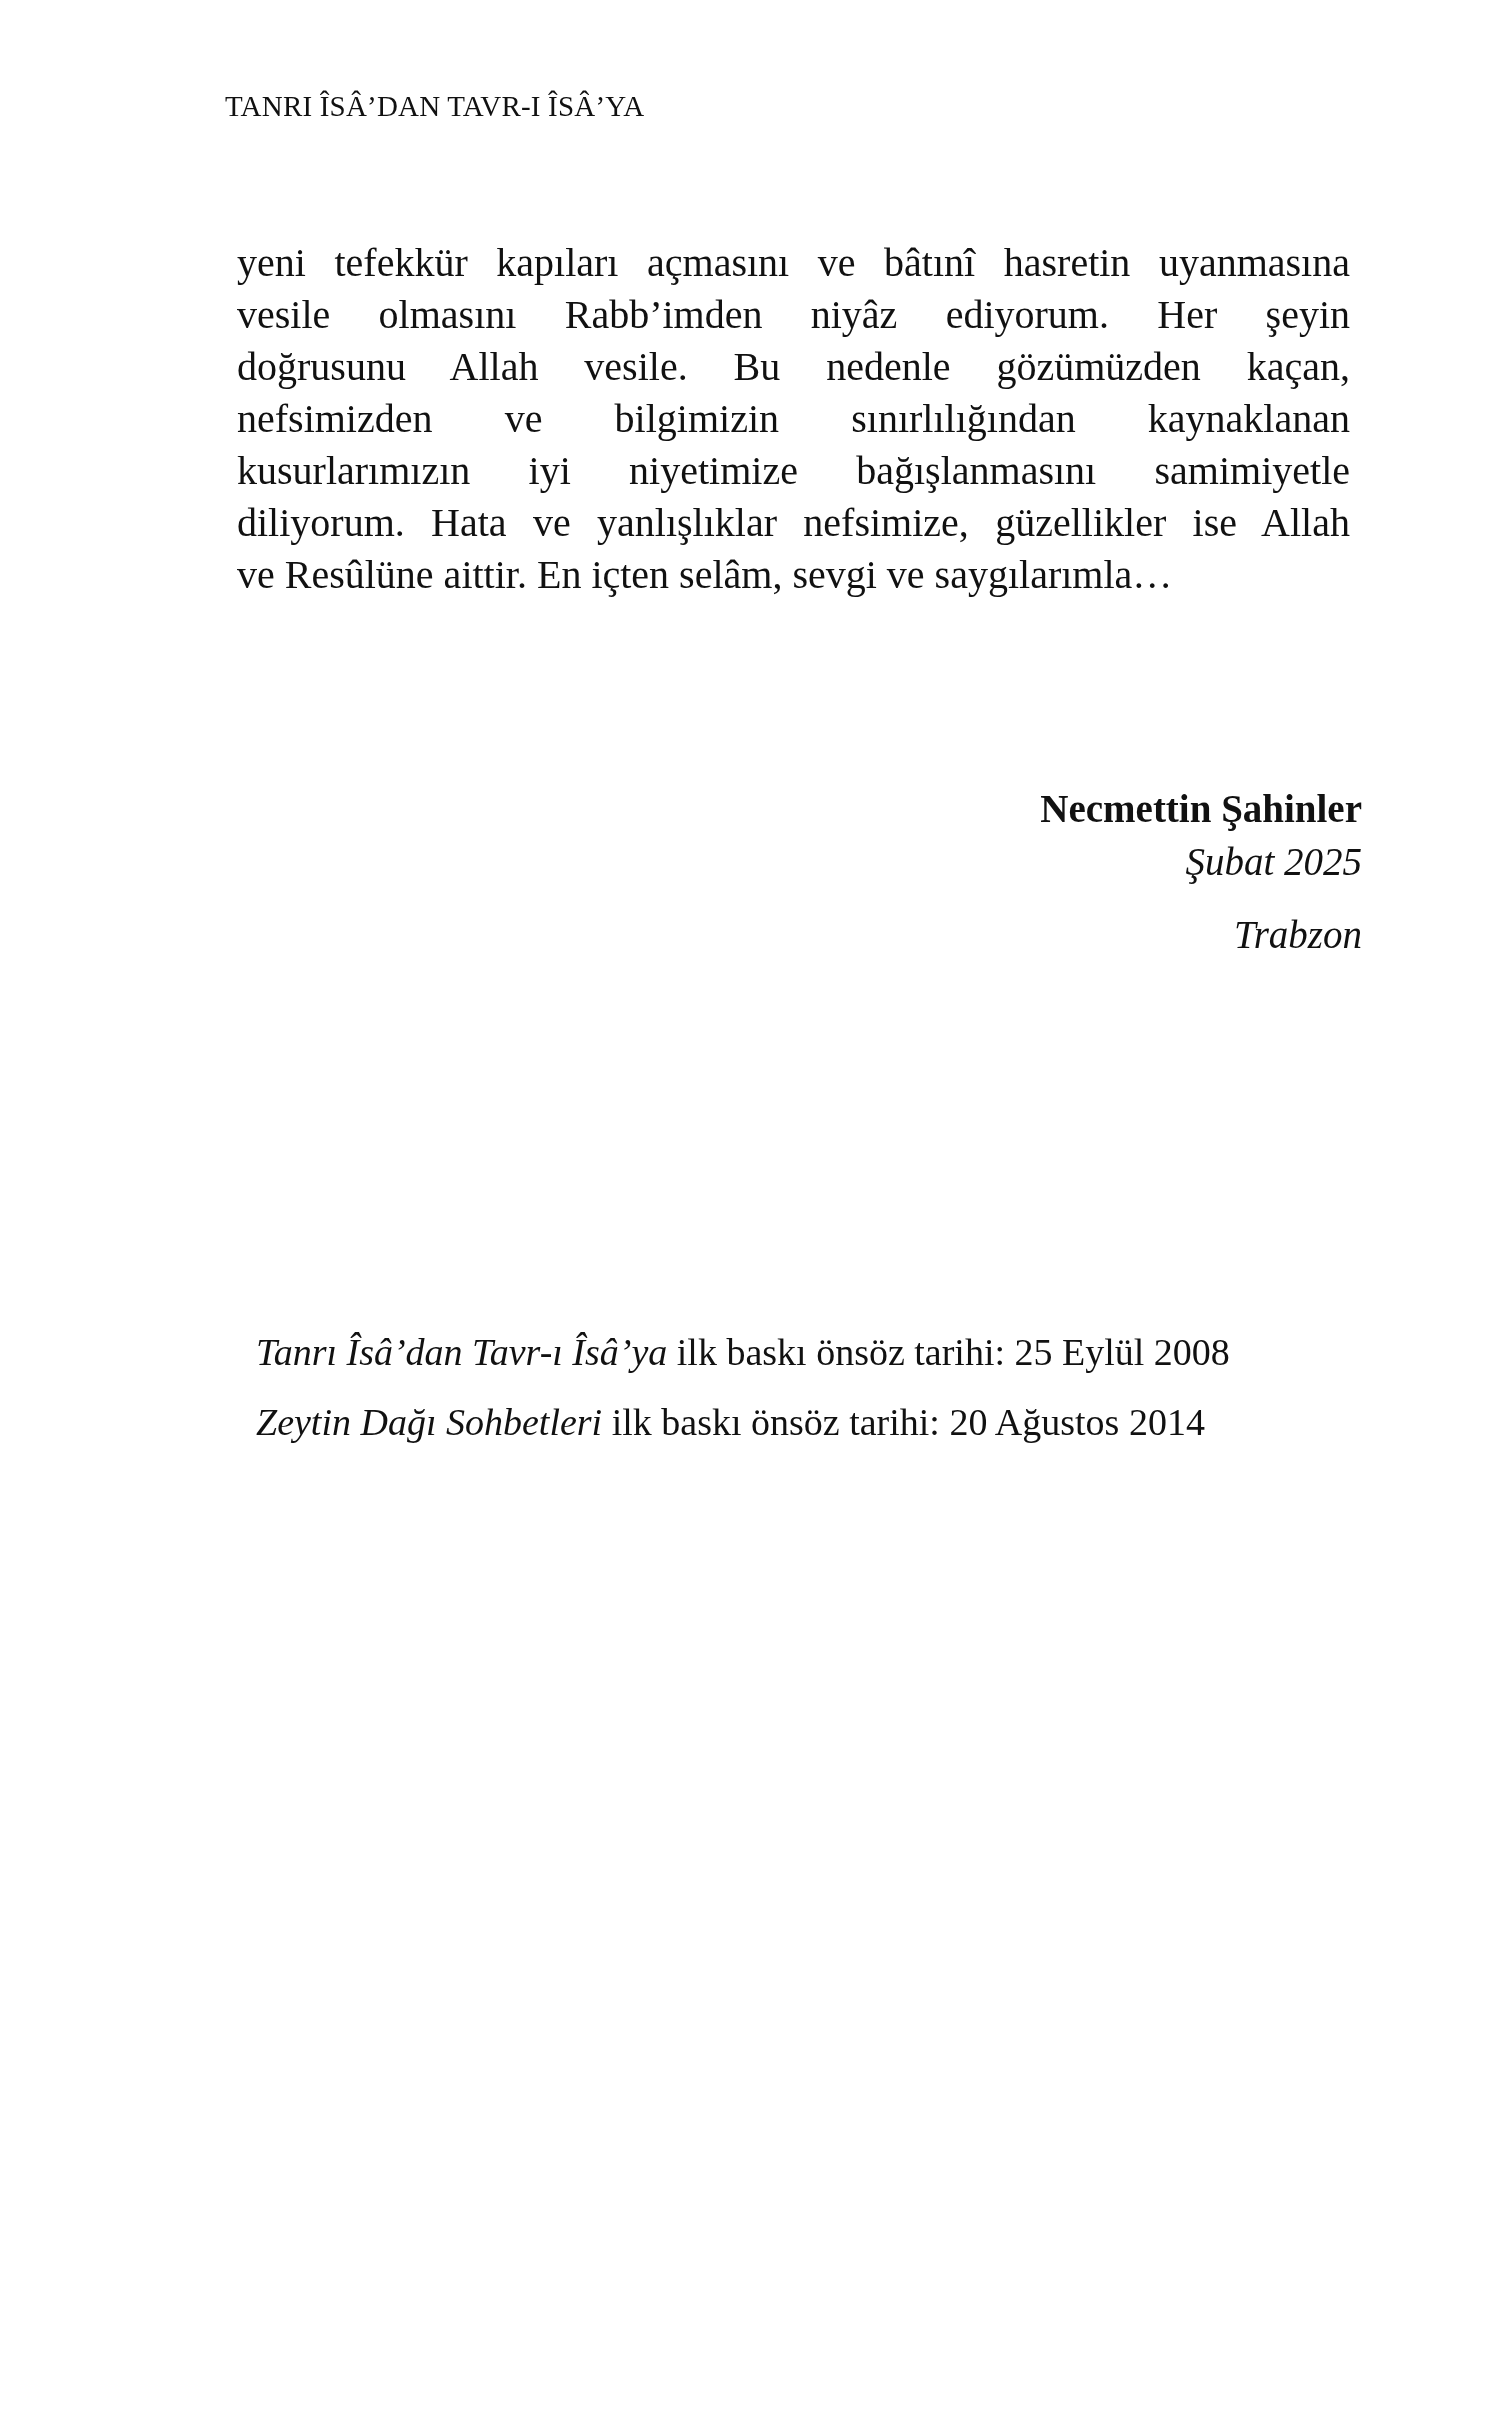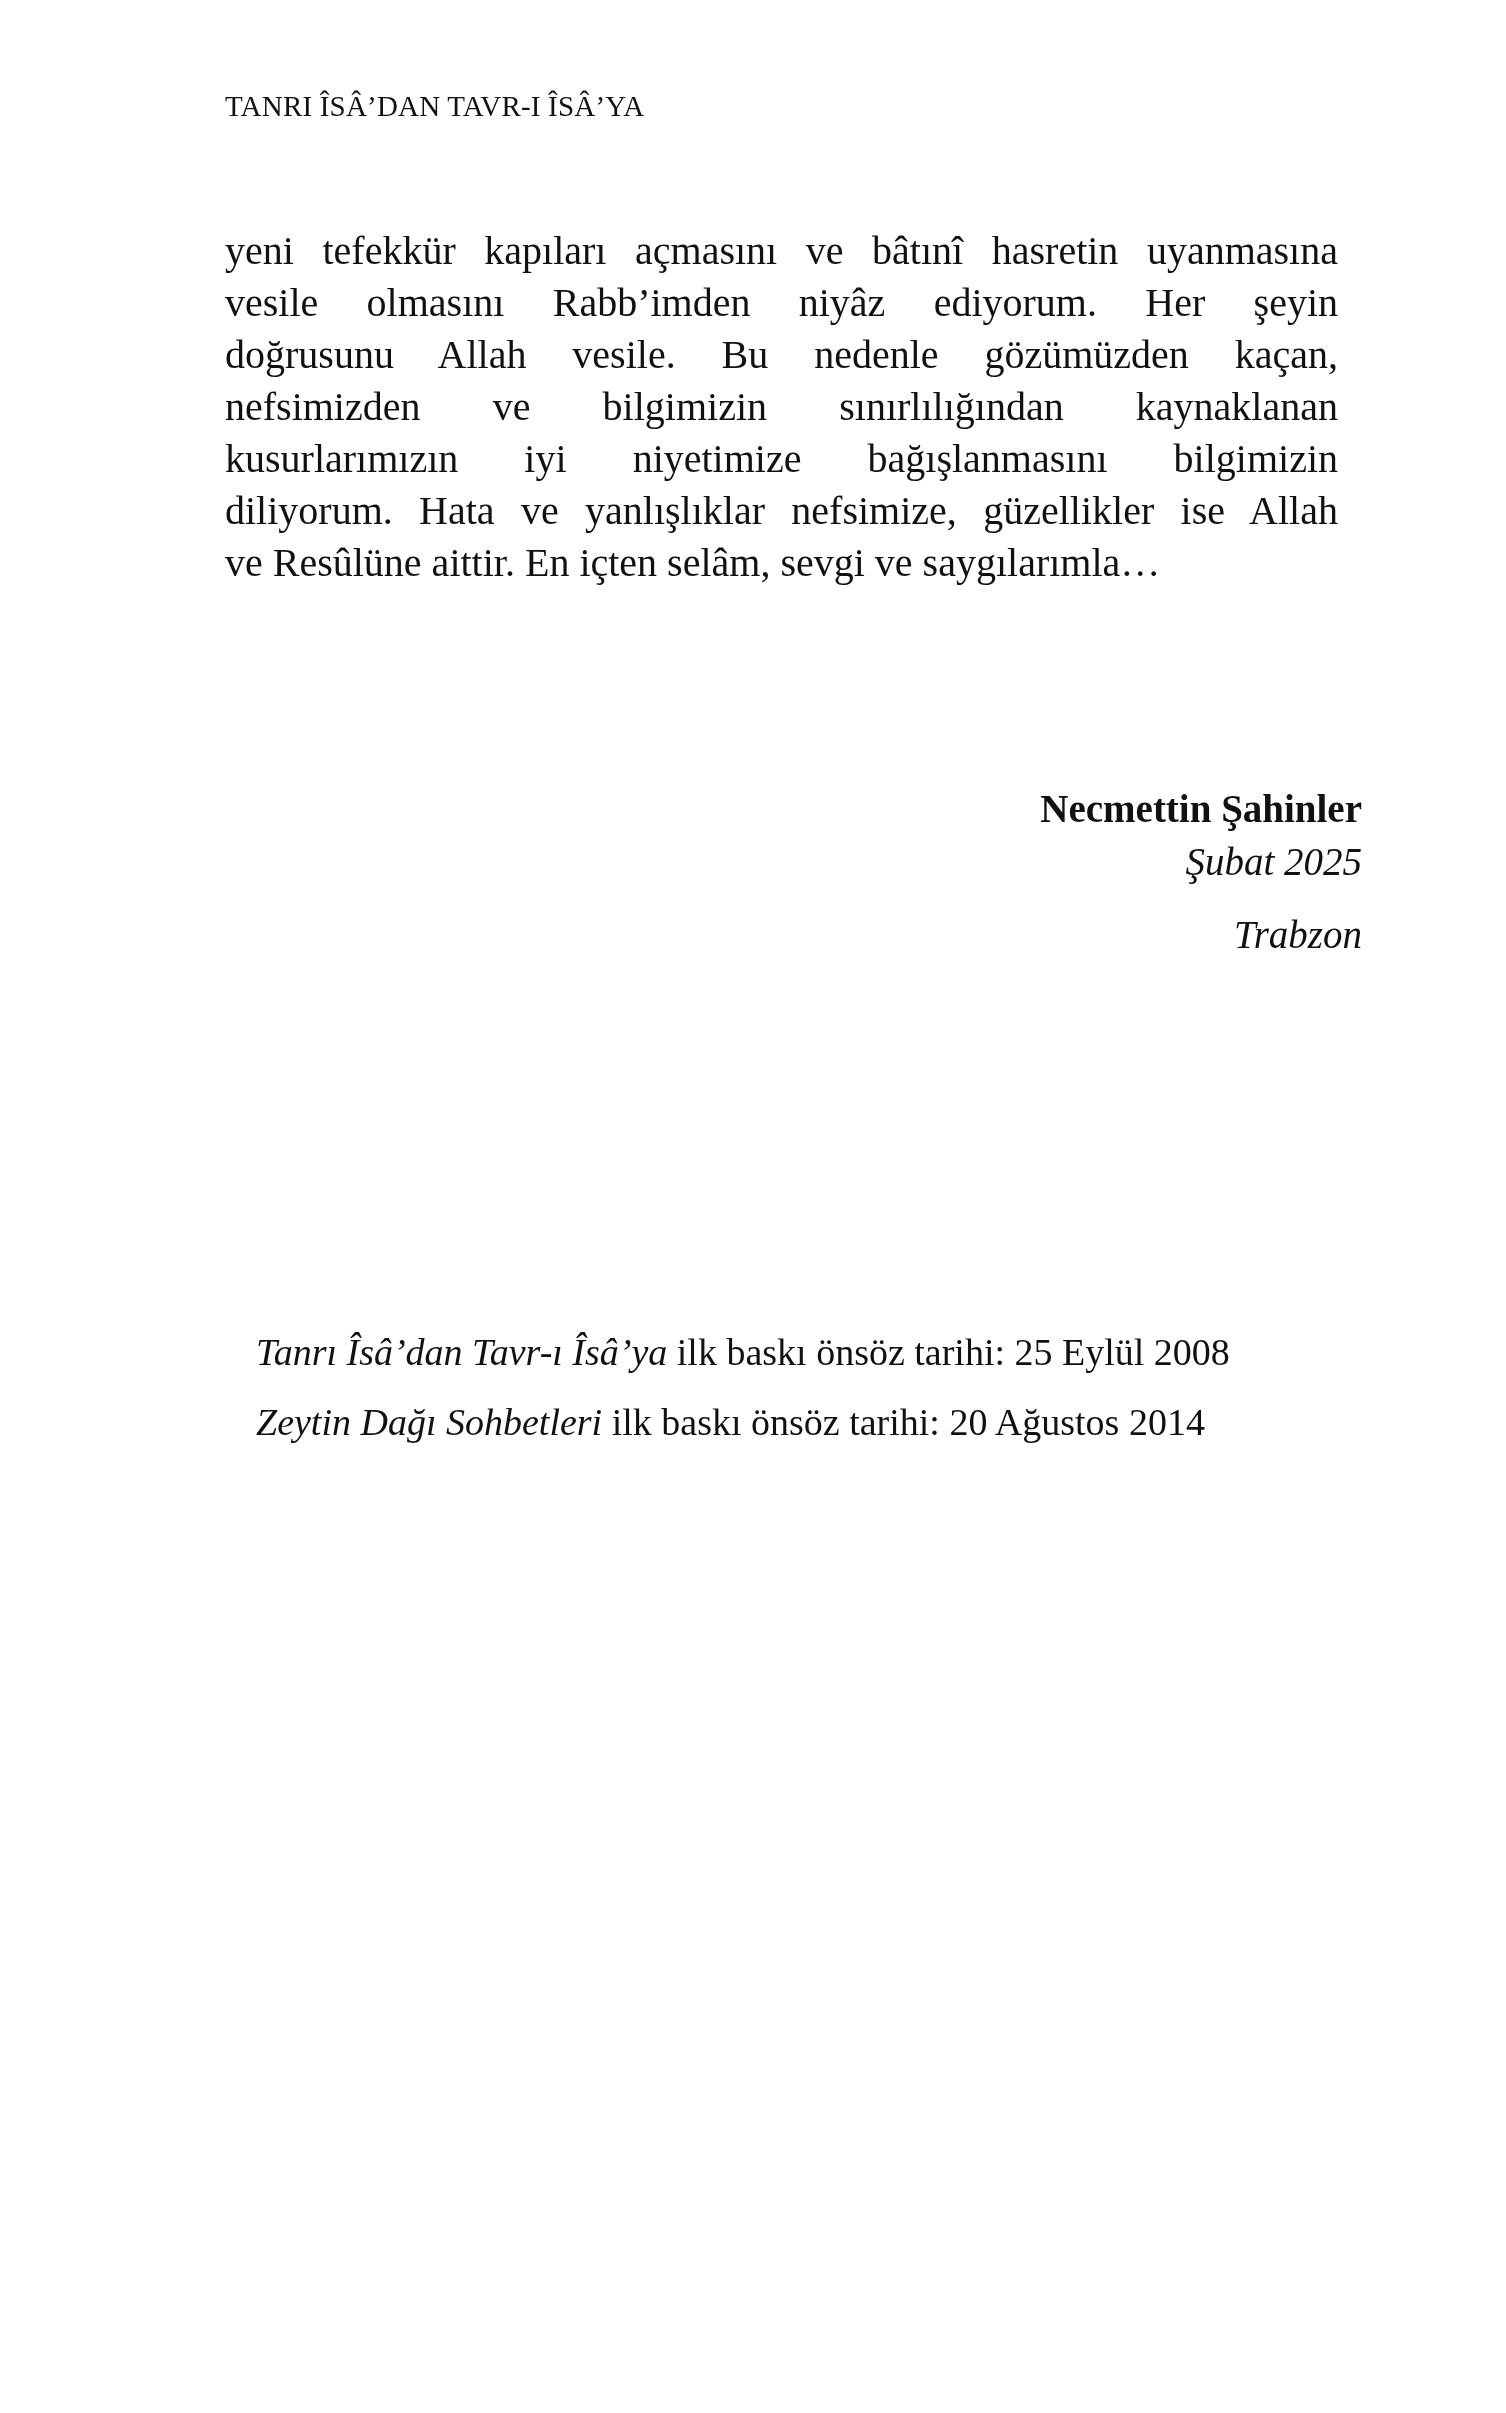--- a/index.html
+++ b/index.html
@@ -22,21 +22,21 @@
       font-size: 29px;
       line-height: 38px;
       letter-spacing: 0.2px;
       white-space: nowrap;
     }
     .body-text {
       position: absolute;
       left: 225px;
       top: 225px;
       width: 1113px;
-      margin: 0;
+      margin: 12px;
       font-size: 40px;
       line-height: 52px;
       text-align: justify;
     }
     .body-line {
       display: block;
       text-align: justify;
       text-align-last: justify;
       white-space: nowrap;
       height: 52px;
@@ -89,21 +89,21 @@
 </head>
 <body>
 
 <div class="running-header">TANRI ÎSÂ’DAN TAVR-I ÎSÂ’YA</div>
 
 <div class="body-text">
   <span class="body-line">yeni tefekkür kapıları açmasını ve bâtınî hasretin uyanmasına</span>
   <span class="body-line">vesile olmasını Rabb’imden niyâz ediyorum. Her şeyin</span>
   <span class="body-line">doğrusunu Allah vesile. Bu nedenle gözümüzden kaçan,</span>
   <span class="body-line">nefsimizden ve bilgimizin sınırlılığından kaynaklanan</span>
-  <span class="body-line">kusurlarımızın iyi niyetimize bağışlanmasını bilgimizin</span>
+  <span class="body-line">kusurlarımızın iyi niyetimize bağışlanmasını samimiyetle</span>
   <span class="body-line">diliyorum. Hata ve yanlışlıklar nefsimize, güzellikler ise Allah</span>
   <span class="body-line last">ve Resûlüne aittir. En içten selâm, sevgi ve saygılarımla…</span>
 </div>
 
 <div class="signature">
   <span class="sig-name">Necmettin Şahinler</span>
   <span class="sig-line">Şubat 2025</span>
   <span class="sig-line">Trabzon</span>
 </div>
 

